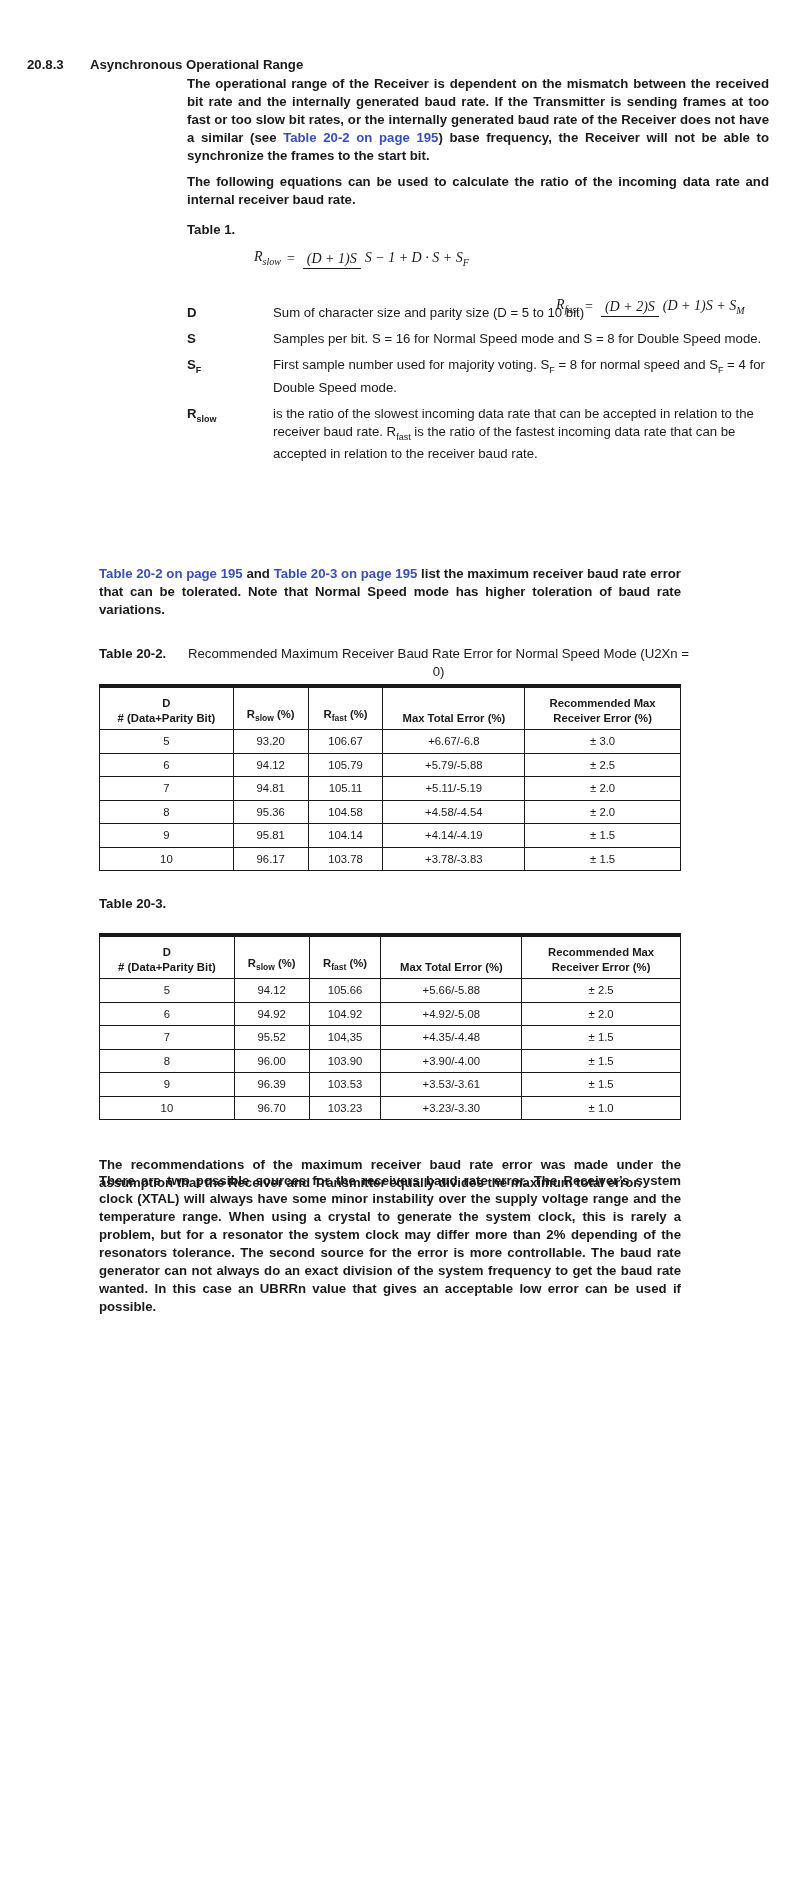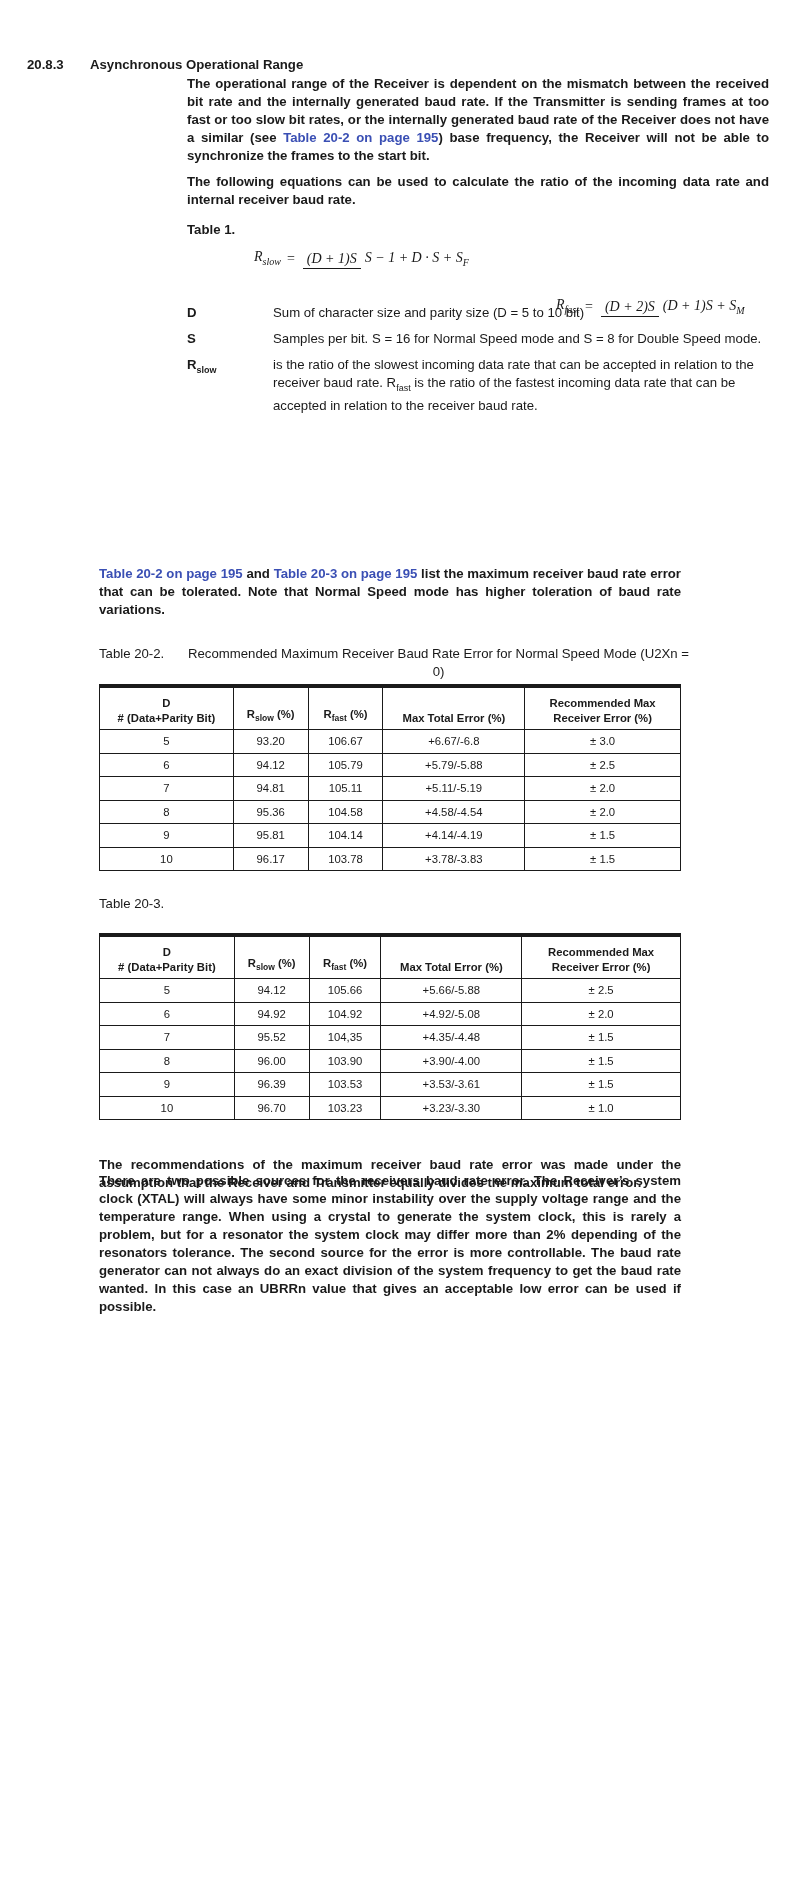--- a/index.html
+++ b/index.html
@@ -27,21 +27,21 @@
   .f-slow { left: 254px; }
   .f-fast { left: 556px; margin-top: 48px; }
   .defs { left: 187px; top: 304px; width: 585px; }
   .def-row { display: flex; margin-bottom: 8px; }
   .def-term { width: 86px; font-weight: bold; flex-shrink: 0; }
   .def-term sub { font-size: 9px; }
   .def-desc { flex: 1; }
   .def-desc sub { font-size: 9px; }
   .p3 { left: 99px; top: 565px; width: 582px; }
   .caption { left: 99px; display: flex; width: 590px; }
-  .caption .cap-label { width: 89px; font-weight: normal; flex-shrink: 0; }
+  .caption .cap-label { width: 89px; font-weight: bold; flex-shrink: 0; }
   .caption .cap-text { flex: 1; text-align: center; }
   .cap1 { top: 645px; }
   .cap2 { top: 895px; }
   table.data {
     position: absolute; left: 99px; width: 582px;
     border-collapse: collapse; font-size: 11.3px;
     border-top: 4px solid #1a1a1a;
   }
   table.data th, table.data td {
     border: 1px solid #1a1a1a; text-align: center; padding: 0;
@@ -86,20 +86,24 @@
 <div class="abs defs">
   <div class="def-row">
     <div class="def-term"><span>D</span></div>
     <div class="def-desc">Sum of character size and parity size (D = 5 to 10 bit)</div>
   </div>
   <div class="def-row">
     <div class="def-term"><span>S</span></div>
     <div class="def-desc">Samples per bit. S = 16 for Normal Speed mode and S = 8 for Double Speed mode.</div>
   </div>
   <div class="def-row">
+    <div class="def-term"><span>S</span><sub>F</sub></div>
+    <div class="def-desc"><span>First sample number used for majority voting. S</span><sub>F</sub><span> = 8 for normal speed and S</span><sub>F</sub><span> = 4 for Double Speed mode.</span></div>
+  </div>
+  <div class="def-row">
     <div class="def-term"><span>R</span><sub>slow</sub></div>
     <div class="def-desc"><span>is the ratio of the slowest incoming data rate that can be accepted in relation to the receiver baud rate. R</span><sub>fast</sub><span> is the ratio of the fastest incoming data rate that can be accepted in relation to the receiver baud rate.</span></div>
   </div>
 </div>
 
 <div class="abs para p3"><span class="link">Table 20-2 on page 195</span><span> and </span><span class="link">Table 20-3 on page 195</span><span> list the maximum receiver baud rate error that can be tolerated. Note that Normal Speed mode has higher toleration of baud rate variations.</span></div>
 
 <div class="abs caption cap1">
   <div class="cap-label">Table 20-2.</div>
   <div class="cap-text">Recommended Maximum Receiver Baud Rate Error for Normal Speed Mode (U2Xn = 0)</div>

